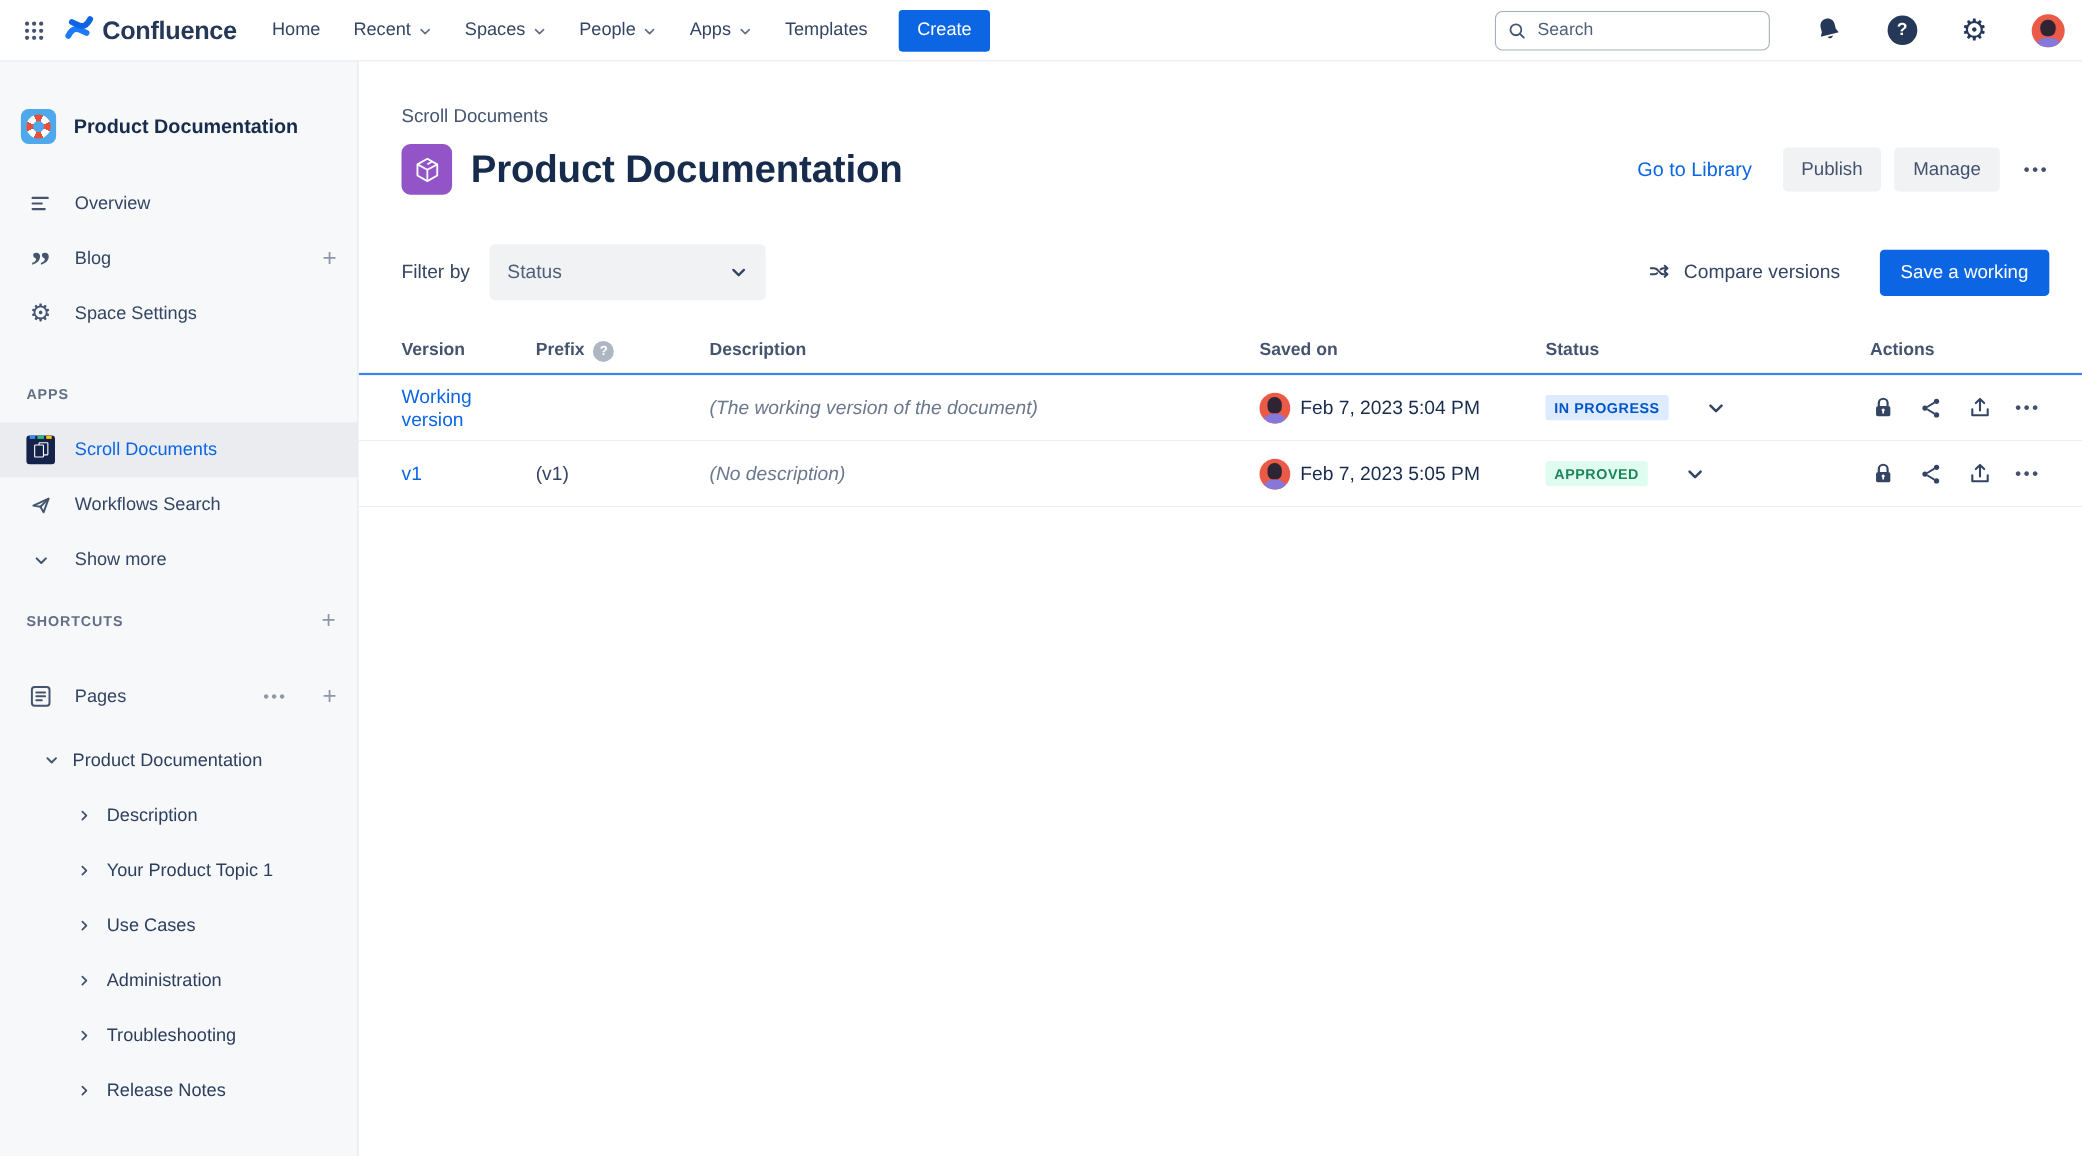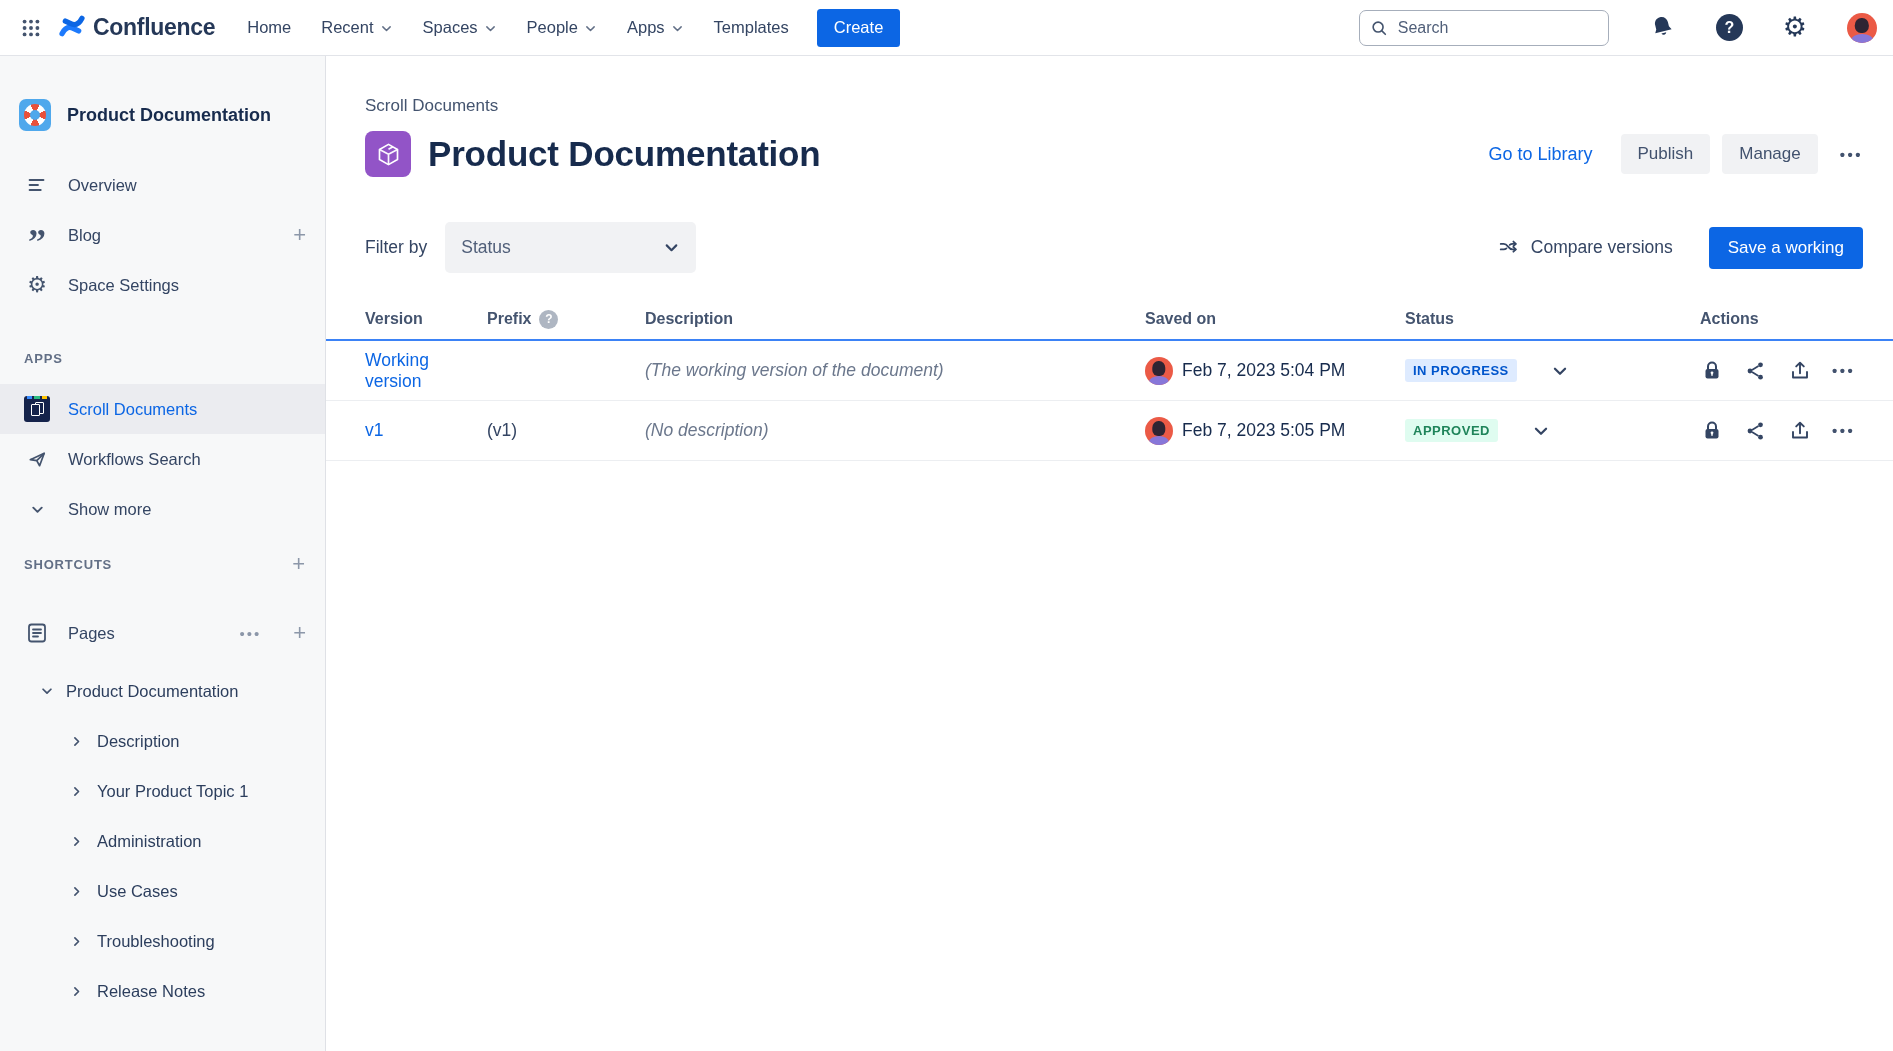--- a/index.html
+++ b/index.html
@@ -323,29 +323,29 @@
           </svg>
       </span>
       <span>Your Product Topic 1</span>
     </div>
     <div class="tree-child">
       <span class="chev">
         <svg width="13" height="13" viewBox="0 0 16 16">
             <path d="M6 3.5L10.5 8 6 12.5" fill="none" stroke="currentColor" stroke-width="2" stroke-linecap="round" stroke-linejoin="round"></path>
           </svg>
       </span>
-      <span>Administration</span>
+      <span>Use Cases</span>
     </div>
     <div class="tree-child">
       <span class="chev">
         <svg width="13" height="13" viewBox="0 0 16 16">
             <path d="M6 3.5L10.5 8 6 12.5" fill="none" stroke="currentColor" stroke-width="2" stroke-linecap="round" stroke-linejoin="round"></path>
           </svg>
       </span>
-      <span>Use Cases</span>
+      <span>Administration</span>
     </div>
     <div class="tree-child">
       <span class="chev">
         <svg width="13" height="13" viewBox="0 0 16 16">
             <path d="M6 3.5L10.5 8 6 12.5" fill="none" stroke="currentColor" stroke-width="2" stroke-linecap="round" stroke-linejoin="round"></path>
           </svg>
       </span>
       <span>Troubleshooting</span>
     </div>
     <div class="tree-child">

